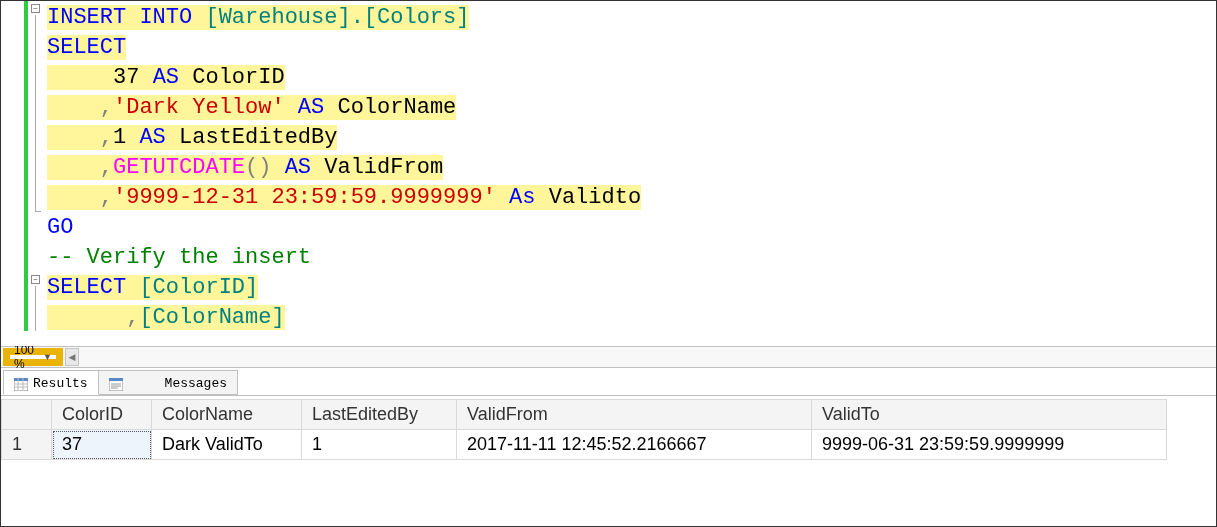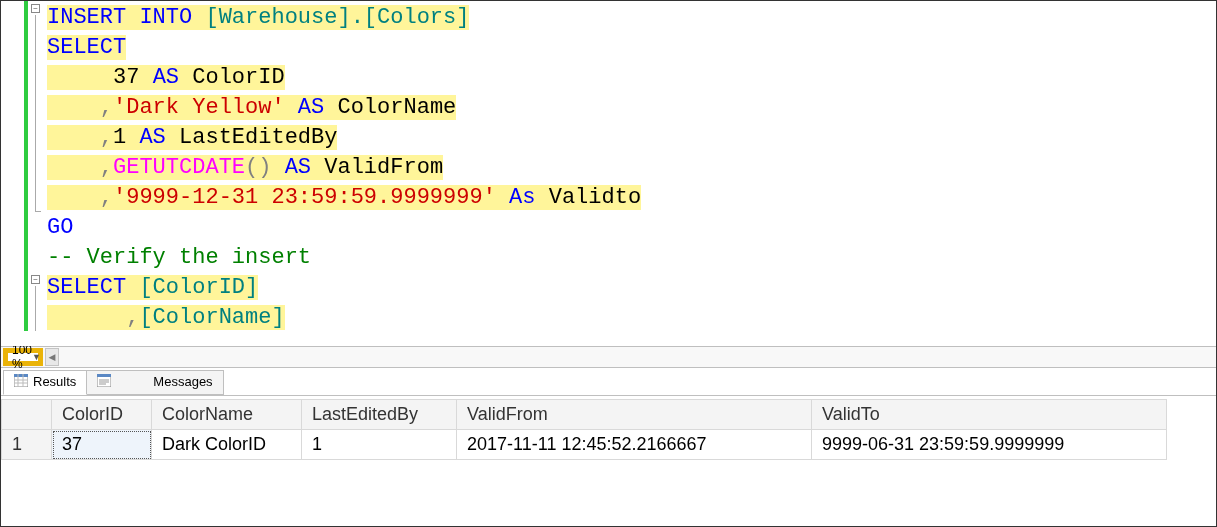--- a/index.html
+++ b/index.html
@@ -84,23 +84,23 @@
     height: 22px;
     border-top: 1px solid #bfbfbf;
     border-bottom: 1px solid #bfbfbf;
     font-family: 'Segoe UI', Arial, sans-serif;
     font-size: 13px;
     padding-left: 2px;
     background: #f8f8f8;
     gap: 2px;
   }
   .zoom-dropdown {
-    width: 40px;
+    width: 60px;
     height: 18px;
-    border: 5px solid #eab308;
+    border: 7px solid #eab308;
     background: #fff;
     display: flex;
     align-items: center;
     padding: 0 4px;
     font-size: 12px;
   }
   .zoom-chevron {
     margin-left: auto;
     font-size: 9px;
     color: #555;
@@ -122,28 +122,29 @@
     height: 28px;
     background: #fff;
     border-bottom: 1px solid #bfbfbf;
     font-family: 'Segoe UI', Arial, sans-serif;
     font-size: 13px;
     padding-top: 3px;
     padding-left: 2px;
   }
   .tab {
     display: flex;
-    align-items: flex-start;
+    align-items: flex-end;
     gap: 5px;
     padding: 3px 10px;
     border: 1px solid #bfbfbf;
     background: #f4f4f4;
     position: relative;
     height: 25px;
     cursor: pointer;
+    font-family: Liberation Mono, monospace;
   }
   .tab.active {
     background: #fff;
     border-bottom-color: #fff;
     z-index: 2;
   }
   .tab.inactive {
     border-bottom-color: #bfbfbf;
     margin-left: -1px;
     gap: 42px;
@@ -259,20 +260,20 @@
       <th class="row-header"></th>
       <th class="col-colorid">ColorID</th>
       <th class="col-colorname">ColorName</th>
       <th class="col-lasteditedby">LastEditedBy</th>
       <th class="col-validfrom">ValidFrom</th>
       <th class="col-validto">ValidTo</th>
     </tr>
     <tr>
       <th class="row-header">1</th>
       <td class="selected-cell">37</td>
-      <td>Dark ColorID</td>
+      <td>Dark ValidTo</td>
       <td>1</td>
       <td>2017-11-11 12:45:52.2166667</td>
       <td>9999-06-31 23:59:59.9999999</td>
     </tr>
   </tbody>
     </table>
 </div>
 
 </body></html>

